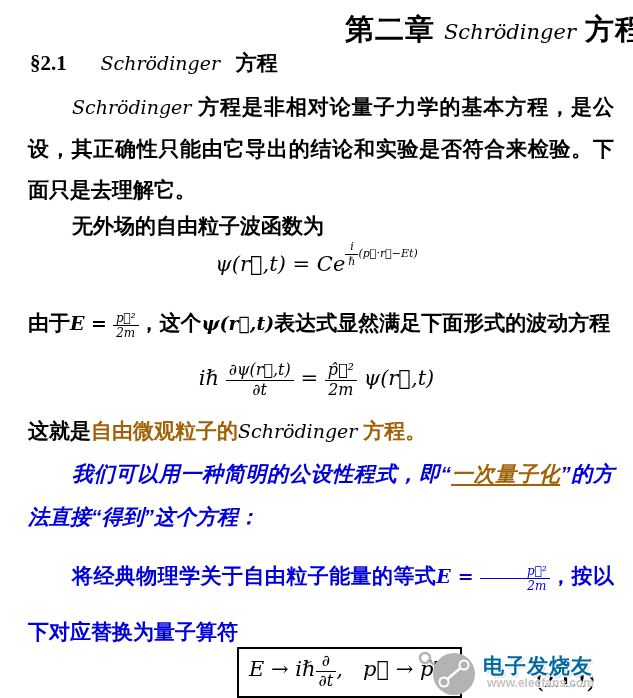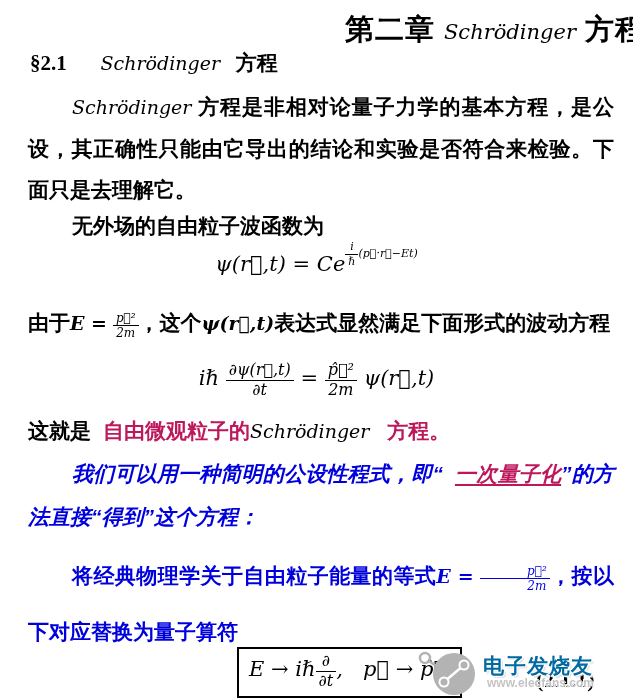--- a/index.html
+++ b/index.html
@@ -6,21 +6,21 @@
   body{
     width:633px;height:698px;position:relative;overflow:hidden;
     background:#ffffff;
     font-family:"Liberation Serif","DejaVu Serif",serif;
     color:#000;
   }
   .abs{position:absolute;}
   .cjk{font-family:"Liberation Sans","DejaVu Sans",sans-serif;font-weight:bold;}
   .latin{font-family:"DejaVu Serif","Liberation Serif",serif;font-style:italic;font-weight:normal;}
   .math{font-family:"DejaVu Serif","Liberation Serif",serif;font-style:italic;}
-  .red{color:#be185d;margin-left:12px;}
+  .red{color:#a16207;}
   .blue{color:#0000dd;}
   .underline-red{text-decoration:underline;text-underline-offset:3px;}
 
   
   .page-title{top:10px;left:0;width:633px;text-align:right;font-size:29px;letter-spacing:1px;padding-left:12px;}
   .page-title .latin{font-size:21px;letter-spacing:0;}
 
   
   .section-head{top:49px;left:30px;font-size:21px;}
   .section-head .num{font-family:"Liberation Serif",serif;font-weight:bold;font-style:normal;}

